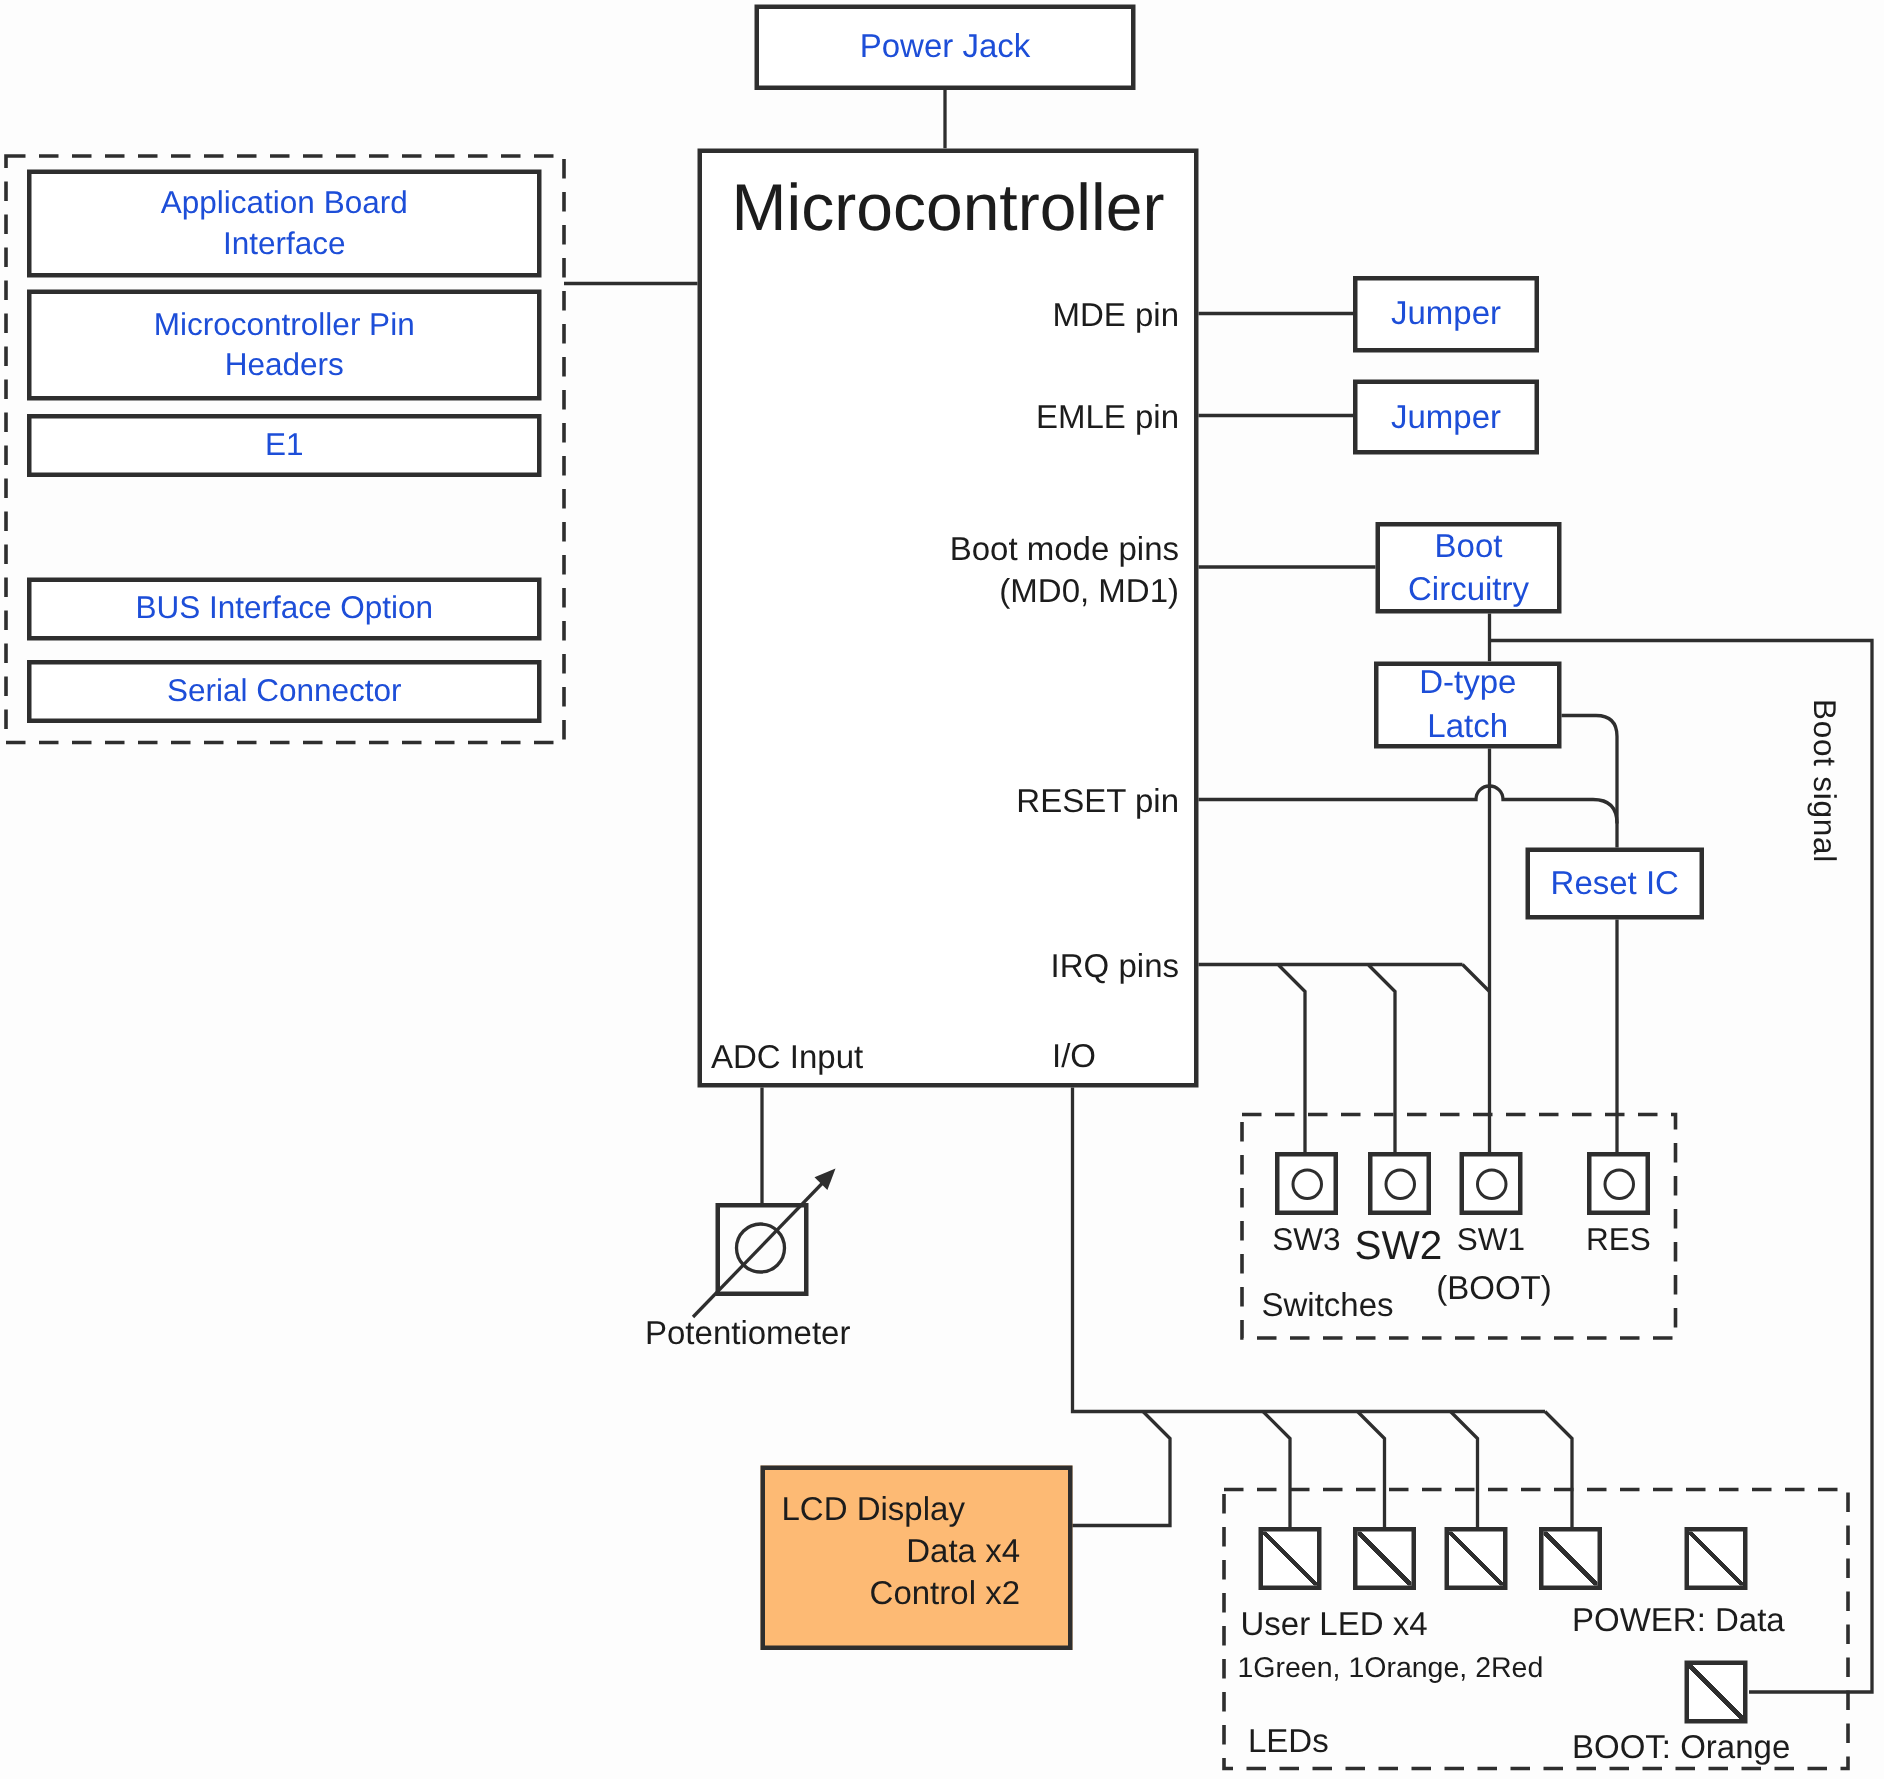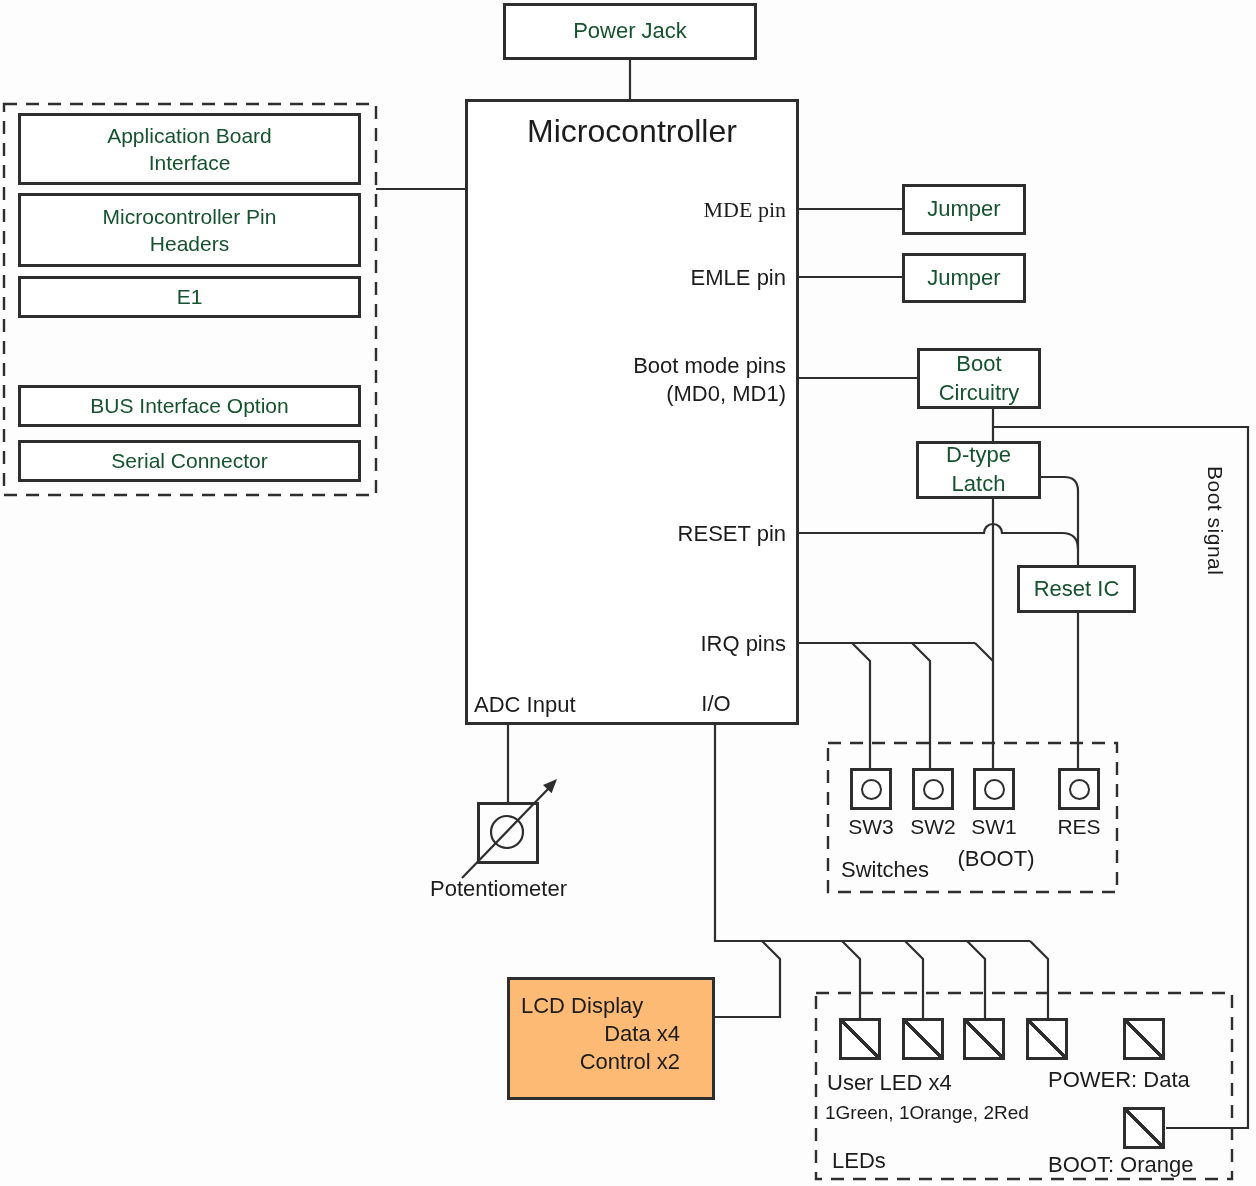--- a/index.html
+++ b/index.html
@@ -4,21 +4,21 @@
 <style>
   html,body{margin:0;padding:0;background:#ffffff;}
   .stage{
     position:relative;width:1256px;height:1186px;background:#fdfdfd;
     font-family:"Liberation Sans", sans-serif;color:#1c1c1c;overflow:hidden;
   }
   .abs{position:absolute;box-sizing:border-box;}
   .box{
     position:absolute;box-sizing:border-box;background:#ffffff;
     border:3px solid #2e2e2e;display:flex;align-items:center;justify-content:center;
-    text-align:center;white-space:pre-line;font-size:22px;line-height:1.3;color:#14532d;
+    text-align:center;white-space:pre-line;font-size:22px;line-height:1.3;color:#1d4ed8;
   }
   .box.thin{border-width:3px;font-size:21px;}
   .lbl{
     position:absolute;white-space:pre-line;font-size:22px;line-height:1.25;color:#1c1c1c;
   }
   .pin{
     position:absolute;text-align:right;font-size:22px;line-height:28px;color:#1c1c1c;
     white-space:pre-line;
   }
   .vert{
@@ -81,23 +81,23 @@
     <path d="M1030,941 L1048,959 V1019"></path>
 
     <path d="M462,878 L549,788"></path>
     <polygon points="557,779 551.6,793.3 543,784.9"></polygon>
     <circle cx="507" cy="832" r="16"></circle>
   </svg>
 
   <div class="box" style="left:503px;top:3px;width:254px;height:57px;">Power Jack</div>
 
   <div class="box" style="left:465px;top:99px;width:334px;height:626px;justify-content:flex-start;align-items:flex-start;"></div>
-  <div class="lbl" style="left:465px;top:111px;width:334px;text-align:center;font-size:32px;">Microcontroller</div>
+  <div class="lbl" style="left:465px;top:111px;width:334px;text-align:center;font-size:44px;">Microcontroller</div>
 
-  <div class="pin" style="right:470px;top:196px;font-family:Liberation Serif, serif;">MDE pin</div>
+  <div class="pin" style="right:470px;top:196px;">MDE pin</div>
   <div class="pin" style="right:470px;top:264px;">EMLE pin</div>
   <div class="pin" style="right:470px;top:352px;">Boot mode pins
 (MD0, MD1)</div>
   <div class="pin" style="right:470px;top:520px;">RESET pin</div>
   <div class="pin" style="right:470px;top:630px;">IRQ pins</div>
   <div class="lbl" style="left:690px;top:690px;width:52px;text-align:center;">I/O</div>
   <div class="lbl" style="left:474px;top:691px;">ADC Input</div>
 
   <div class="box thin" style="left:18px;top:113px;width:343px;height:72px;">Application Board
 Interface</div>
@@ -124,21 +124,21 @@
       <div class="circ"></div>
     </div>
   <div class="sw" style="left:973px;top:768px;">
       <div class="circ"></div>
     </div>
   <div class="sw" style="left:1058px;top:768px;">
       <div class="circ"></div>
     </div>
 
   <div class="lbl" style="left:841px;top:814px;width:60px;text-align:center;font-size:21px;">SW3</div>
-  <div class="lbl" style="left:903px;top:814px;width:60px;text-align:center;font-size:21px;">SW2</div>
+  <div class="lbl" style="left:903px;top:814px;width:60px;text-align:left;font-size:27px;">SW2</div>
   <div class="lbl" style="left:964px;top:814px;width:60px;text-align:center;font-size:21px;">SW1</div>
   <div class="lbl" style="left:1049px;top:814px;width:60px;text-align:center;font-size:21px;">RES</div>
   <div class="lbl" style="left:946px;top:845px;width:100px;text-align:center;">(BOOT)</div>
   <div class="lbl" style="left:841px;top:856px;">Switches</div>
 
   <div class="lcd-box" style="left:507px;top:977px;width:208px;height:123px;">
     <div>LCD Display</div>
     <div class="r">Data x4</div>
     <div class="r">Control x2</div>
   </div>

